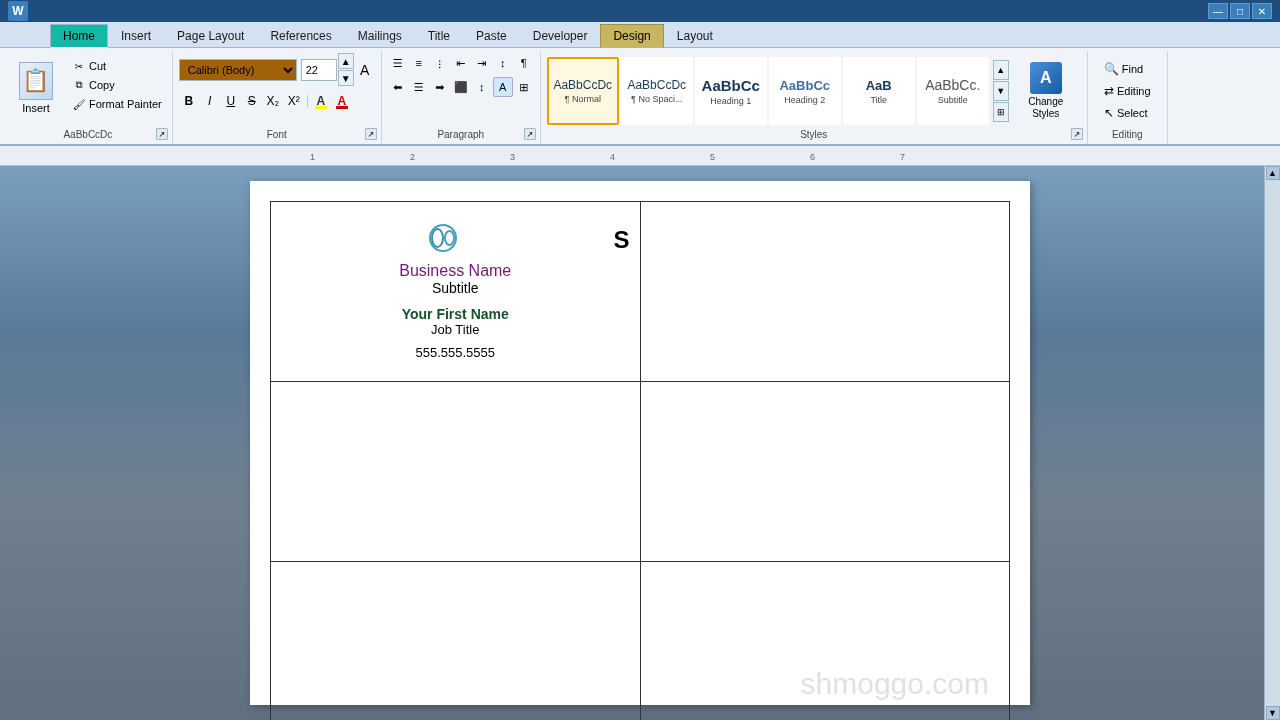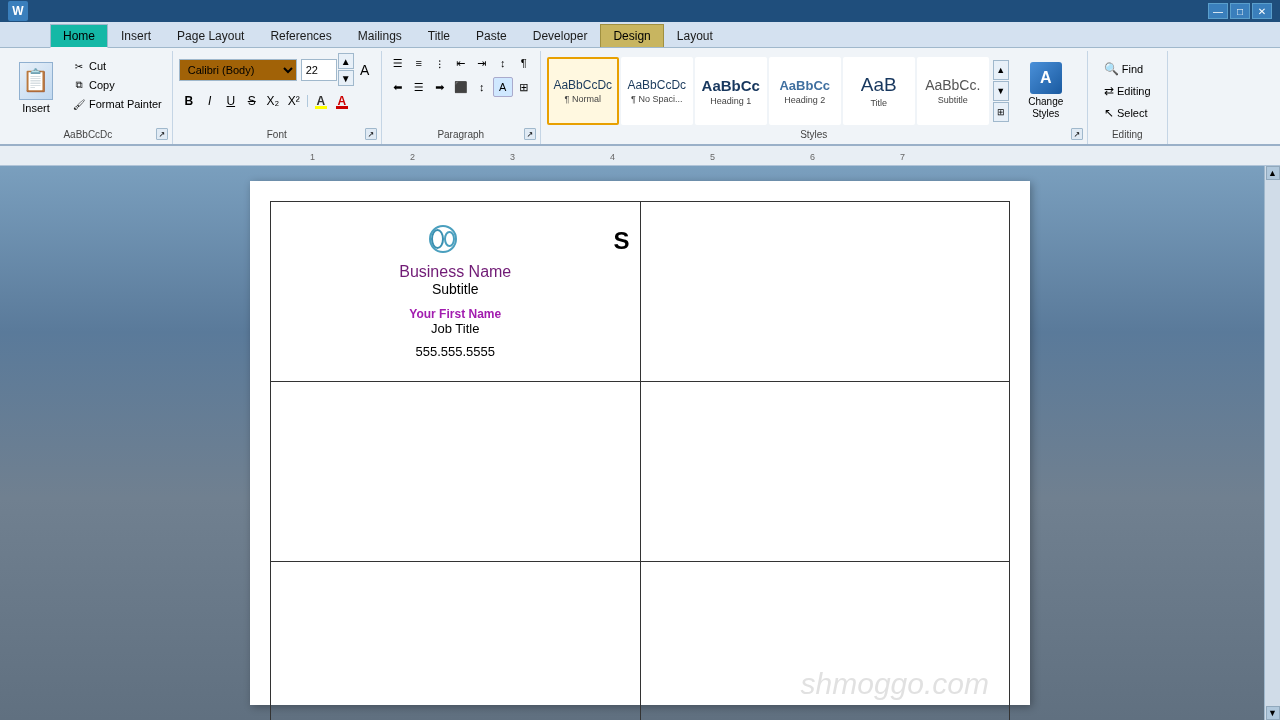--- a/index.html
+++ b/index.html
@@ -93,26 +93,26 @@
     .card-grid { width: 100%; border-collapse: collapse; }
     .card-grid td { border: 1px solid #333; width: 50%; height: 180px; vertical-align: middle; }
     .card-grid .top-left { text-align: center; padding: 10px; vertical-align: middle; }
 
     
     .card-icon { width: 30px; height: 30px; margin: 0 auto 4px auto; border: 2px solid #3a8fb0; border-radius: 50%; display: flex; align-items: center; justify-content: center; position: relative; }
     .card-icon::before { content: ''; width: 16px; height: 16px; border: 2px solid #3a8fb0; border-radius: 50%; }
 
     .business-name { font-size: 16px; font-weight: normal; color: #701a75; }
     .subtitle-text { font-size: 14px; color: #000; }
-    .name-text { font-size: 12px; font-weight: bold; color: #a21caf; }
+    .name-text { font-size: 14px; font-weight: bold; color: #14532d; }
     .job-title { font-size: 13px; color: #000; }
     .phone { font-size: 13px; color: #000; margin-top: 8px; }
 
     
-    .watermark { position: absolute; bottom: 20px; right: 20px; font-size: 30px; color: rgba(180,180,180,0.4); font-style: italic; z-index: 0; pointer-events: none; }
+    .watermark { position: absolute; bottom: 20px; right: 20px; font-size: 30px; color: rgba(180,180,180,0.4); z-index: 0; pointer-events: none; }
 
     .app-menu { background: #1f4e7c; height: 22px; display: flex; align-items: center; padding: 0 8px; gap: 4px; }
     .app-menu-icon { width: 20px; height: 20px; background: #3a7fbc; border-radius: 2px; display: flex; align-items: center; justify-content: center; color: white; font-size: 12px; font-weight: bold; }
     .window-controls { display: flex; gap: 2px; margin-left: auto; }
     .win-ctrl { width: 20px; height: 16px; border: 1px solid #5a9fcc; background: #3a7fbc; cursor: pointer; display: flex; align-items: center; justify-content: center; color: white; font-size: 10px; }
 
     
     .ribbon-divider { width: 1px; background: #b0c8dc; margin: 4px 2px; align-self: stretch; }
 
     
@@ -255,21 +255,21 @@
         </div>
         <div class="style-item style-h1">
           <div class="style-preview" style="color:#17375e; font-size:15px; font-weight:bold;">AaBbCc</div>
           <div class="style-label">Heading 1</div>
         </div>
         <div class="style-item style-h2">
           <div class="style-preview" style="color:#4070a0; font-size:13px; font-weight:bold;">AaBbCc</div>
           <div class="style-label">Heading 2</div>
         </div>
         <div class="style-item style-title">
-          <div class="style-preview" style="color:#17375e; font-size:19px; font-weight:normal;">AaB</div>
+          <div class="style-preview" style="color:#17375e; font-size:13px; font-weight:bold;">AaB</div>
           <div class="style-label">Title</div>
         </div>
         <div class="style-item style-subtitle">
           <div class="style-preview" style="color:#555; font-size:14px;">AaBbCc.</div>
           <div class="style-label">Subtitle</div>
         </div>
       </div>
       <div class="styles-scroll">
         <div class="styles-scroll-btn">▲</div>
         <div class="styles-scroll-btn">▼</div>

